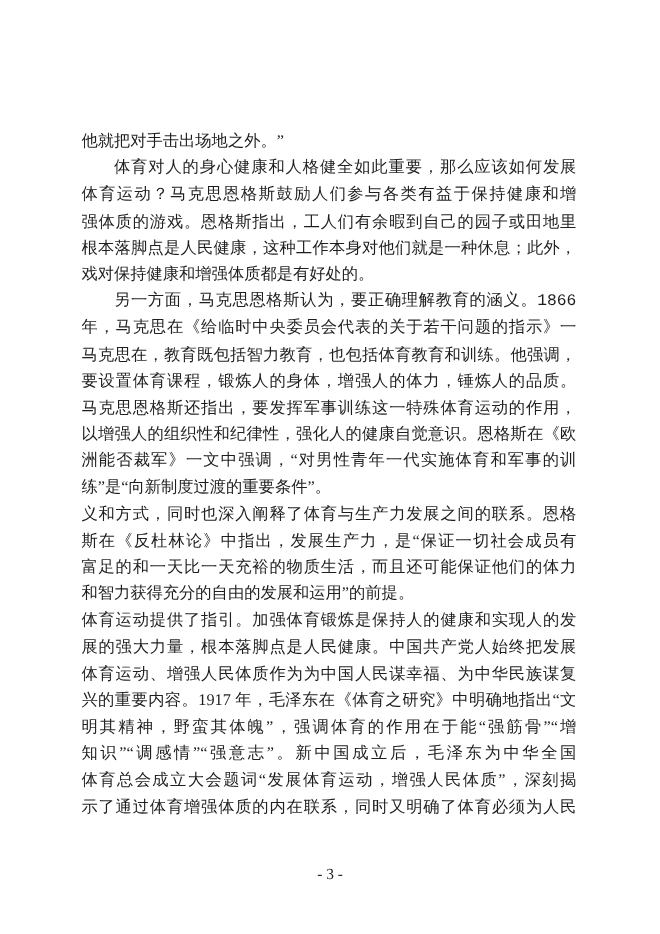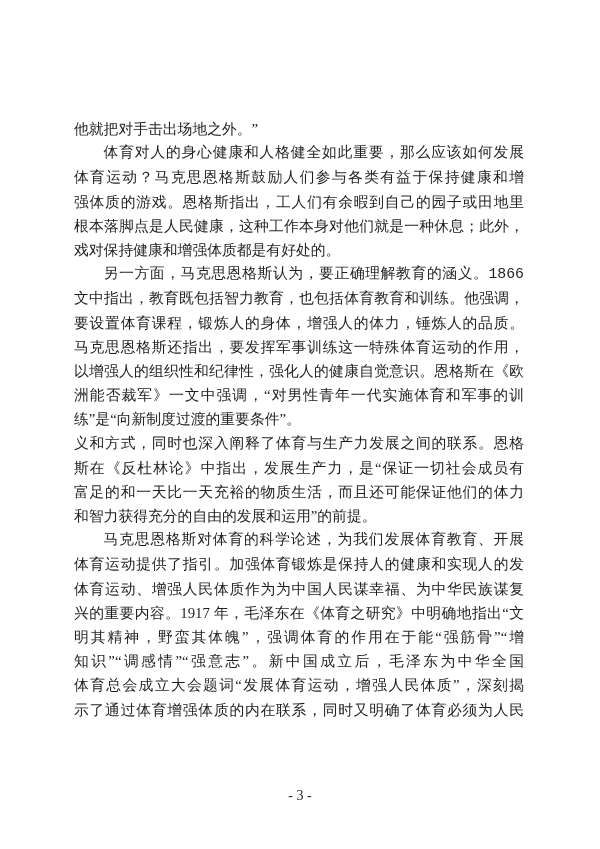--- a/index.html
+++ b/index.html
@@ -64,32 +64,33 @@
 <div class="page">
 
   <div class="text-block">
     <div class="line end fill">他就把对手击出场地之外。”</div>
     <div class="line indent fill">体育对人的身心健康和人格健全如此重要，那么应该如何发展</div>
     <div class="line fill">体育运动？马克思恩格斯鼓励人们参与各类有益于保持健康和增</div>
     <div class="line fill">强体质的游戏。恩格斯指出，工人们有余暇到自己的园子或田地里</div>
     <div class="line fill">根本落脚点是人民健康，这种工作本身对他们就是一种休息；此外，</div>
     <div class="line end fill">戏对保持健康和增强体质都是有好处的。</div>
     <div class="line indent fill">另一方面，马克思恩格斯认为，要正确理解教育的涵义。1866</div>
-    <div class="line fill">文中指出，教育既包括智力教育，也包括体育教育和训练。他强调，</div>
+    <div class="line fill">年，马克思在《给临时中央委员会代表的关于若干问题的指示》一</div>
+    <div class="line fill">马克思在，教育既包括智力教育，也包括体育教育和训练。他强调，</div>
     <div class="line fill">要设置体育课程，锻炼人的身体，增强人的体力，锤炼人的品质。</div>
     <div class="line fill">马克思恩格斯还指出，要发挥军事训练这一特殊体育运动的作用，</div>
     <div class="line fill">以增强人的组织性和纪律性，强化人的健康自觉意识。恩格斯在《欧</div>
     <div class="line fill">洲能否裁军》一文中强调，“对男性青年一代实施体育和军事的训</div>
     <div class="line end fill">练”是“向新制度过渡的重要条件”。</div>
     <div class="line fill">义和方式，同时也深入阐释了体育与生产力发展之间的联系。恩格</div>
     <div class="line fill">斯在《反杜林论》中指出，发展生产力，是“保证一切社会成员有</div>
     <div class="line fill">富足的和一天比一天充裕的物质生活，而且还可能保证他们的体力</div>
     <div class="line end fill">和智力获得充分的自由的发展和运用”的前提。</div>
-    <div class="line indent fill">马克思恩格斯对体育的科学论述，为我们发展体育教育、开展</div>
     <div class="line fill">体育运动提供了指引。加强体育锻炼是保持人的健康和实现人的发</div>
+    <div class="line fill">展的强大力量，根本落脚点是人民健康。中国共产党人始终把发展</div>
     <div class="line fill">体育运动、增强人民体质作为为中国人民谋幸福、为中华民族谋复</div>
     <div class="line fill">兴的重要内容。1917 年，毛泽东在《体育之研究》中明确地指出“文</div>
     <div class="line fill">明其精神，野蛮其体魄”，强调体育的作用在于能“强筋骨”“增</div>
     <div class="line fill">知识”“调感情”“强意志”。新中国成立后，毛泽东为中华全国</div>
     <div class="line fill">体育总会成立大会题词“发展体育运动，增强人民体质”，深刻揭</div>
     <div class="line fill">示了通过体育增强体质的内在联系，同时又明确了体育必须为人民</div>
   </div>
 
   <div class="footer">- 3 -</div>
 

